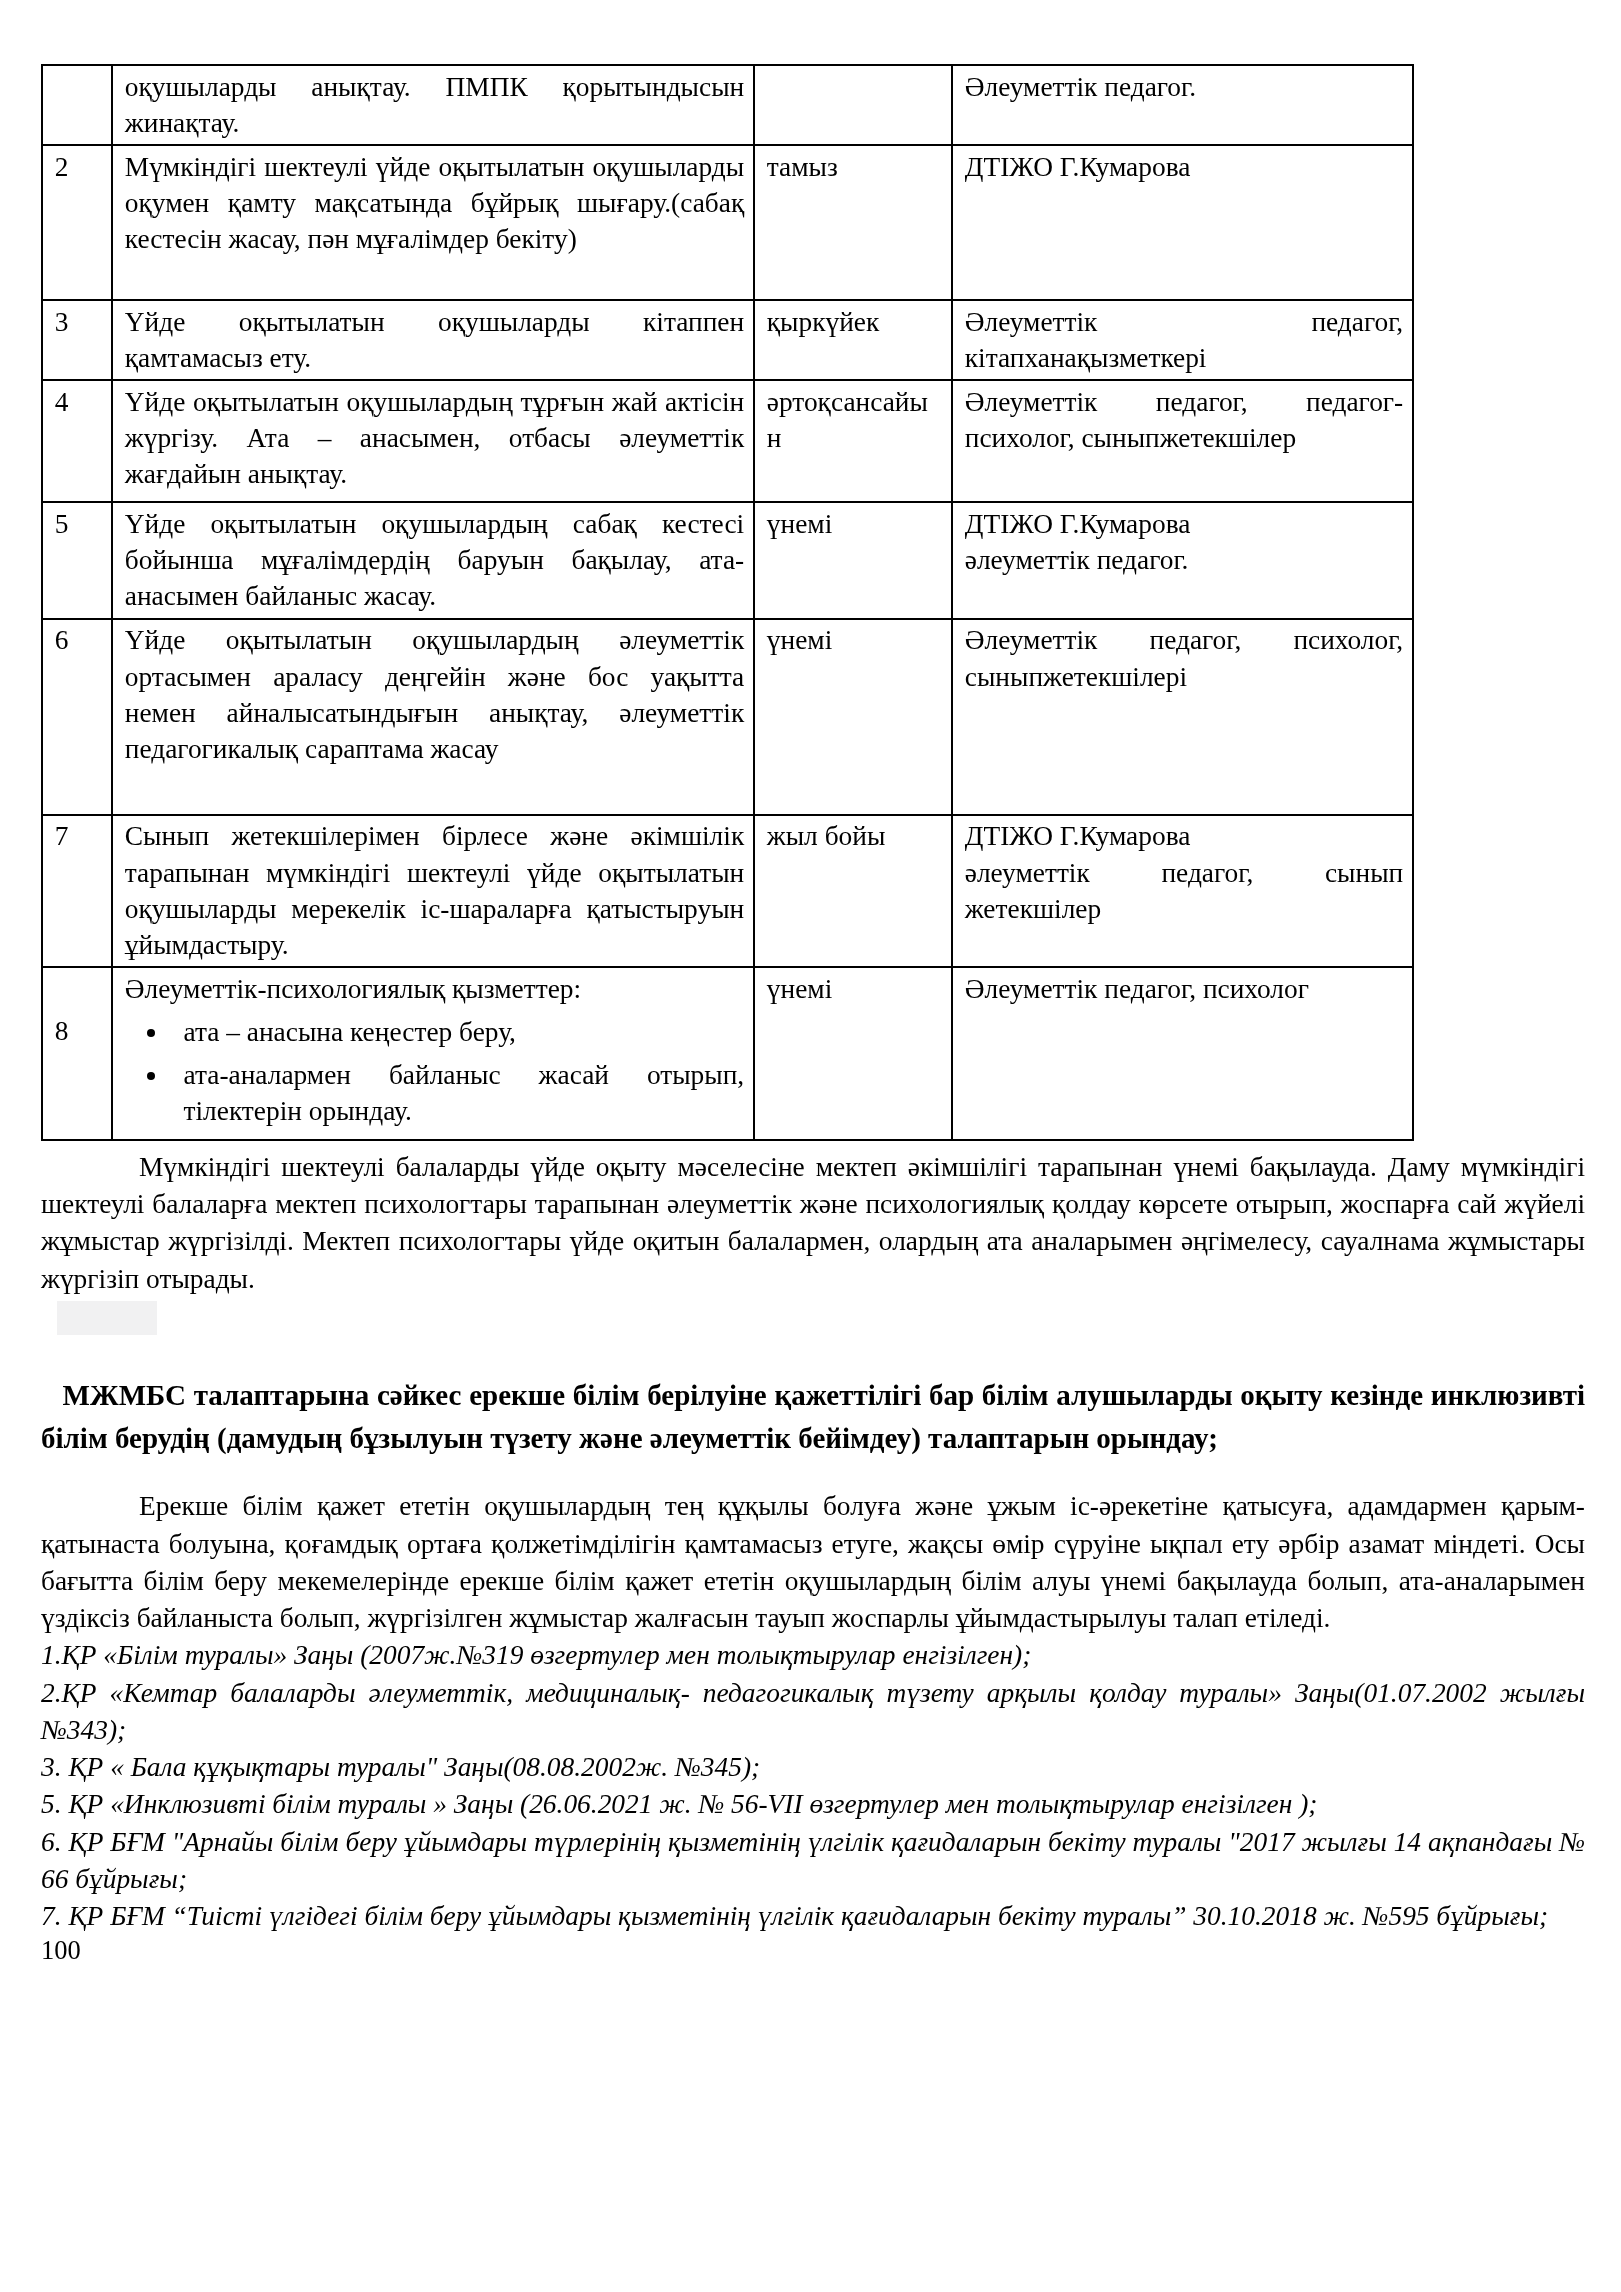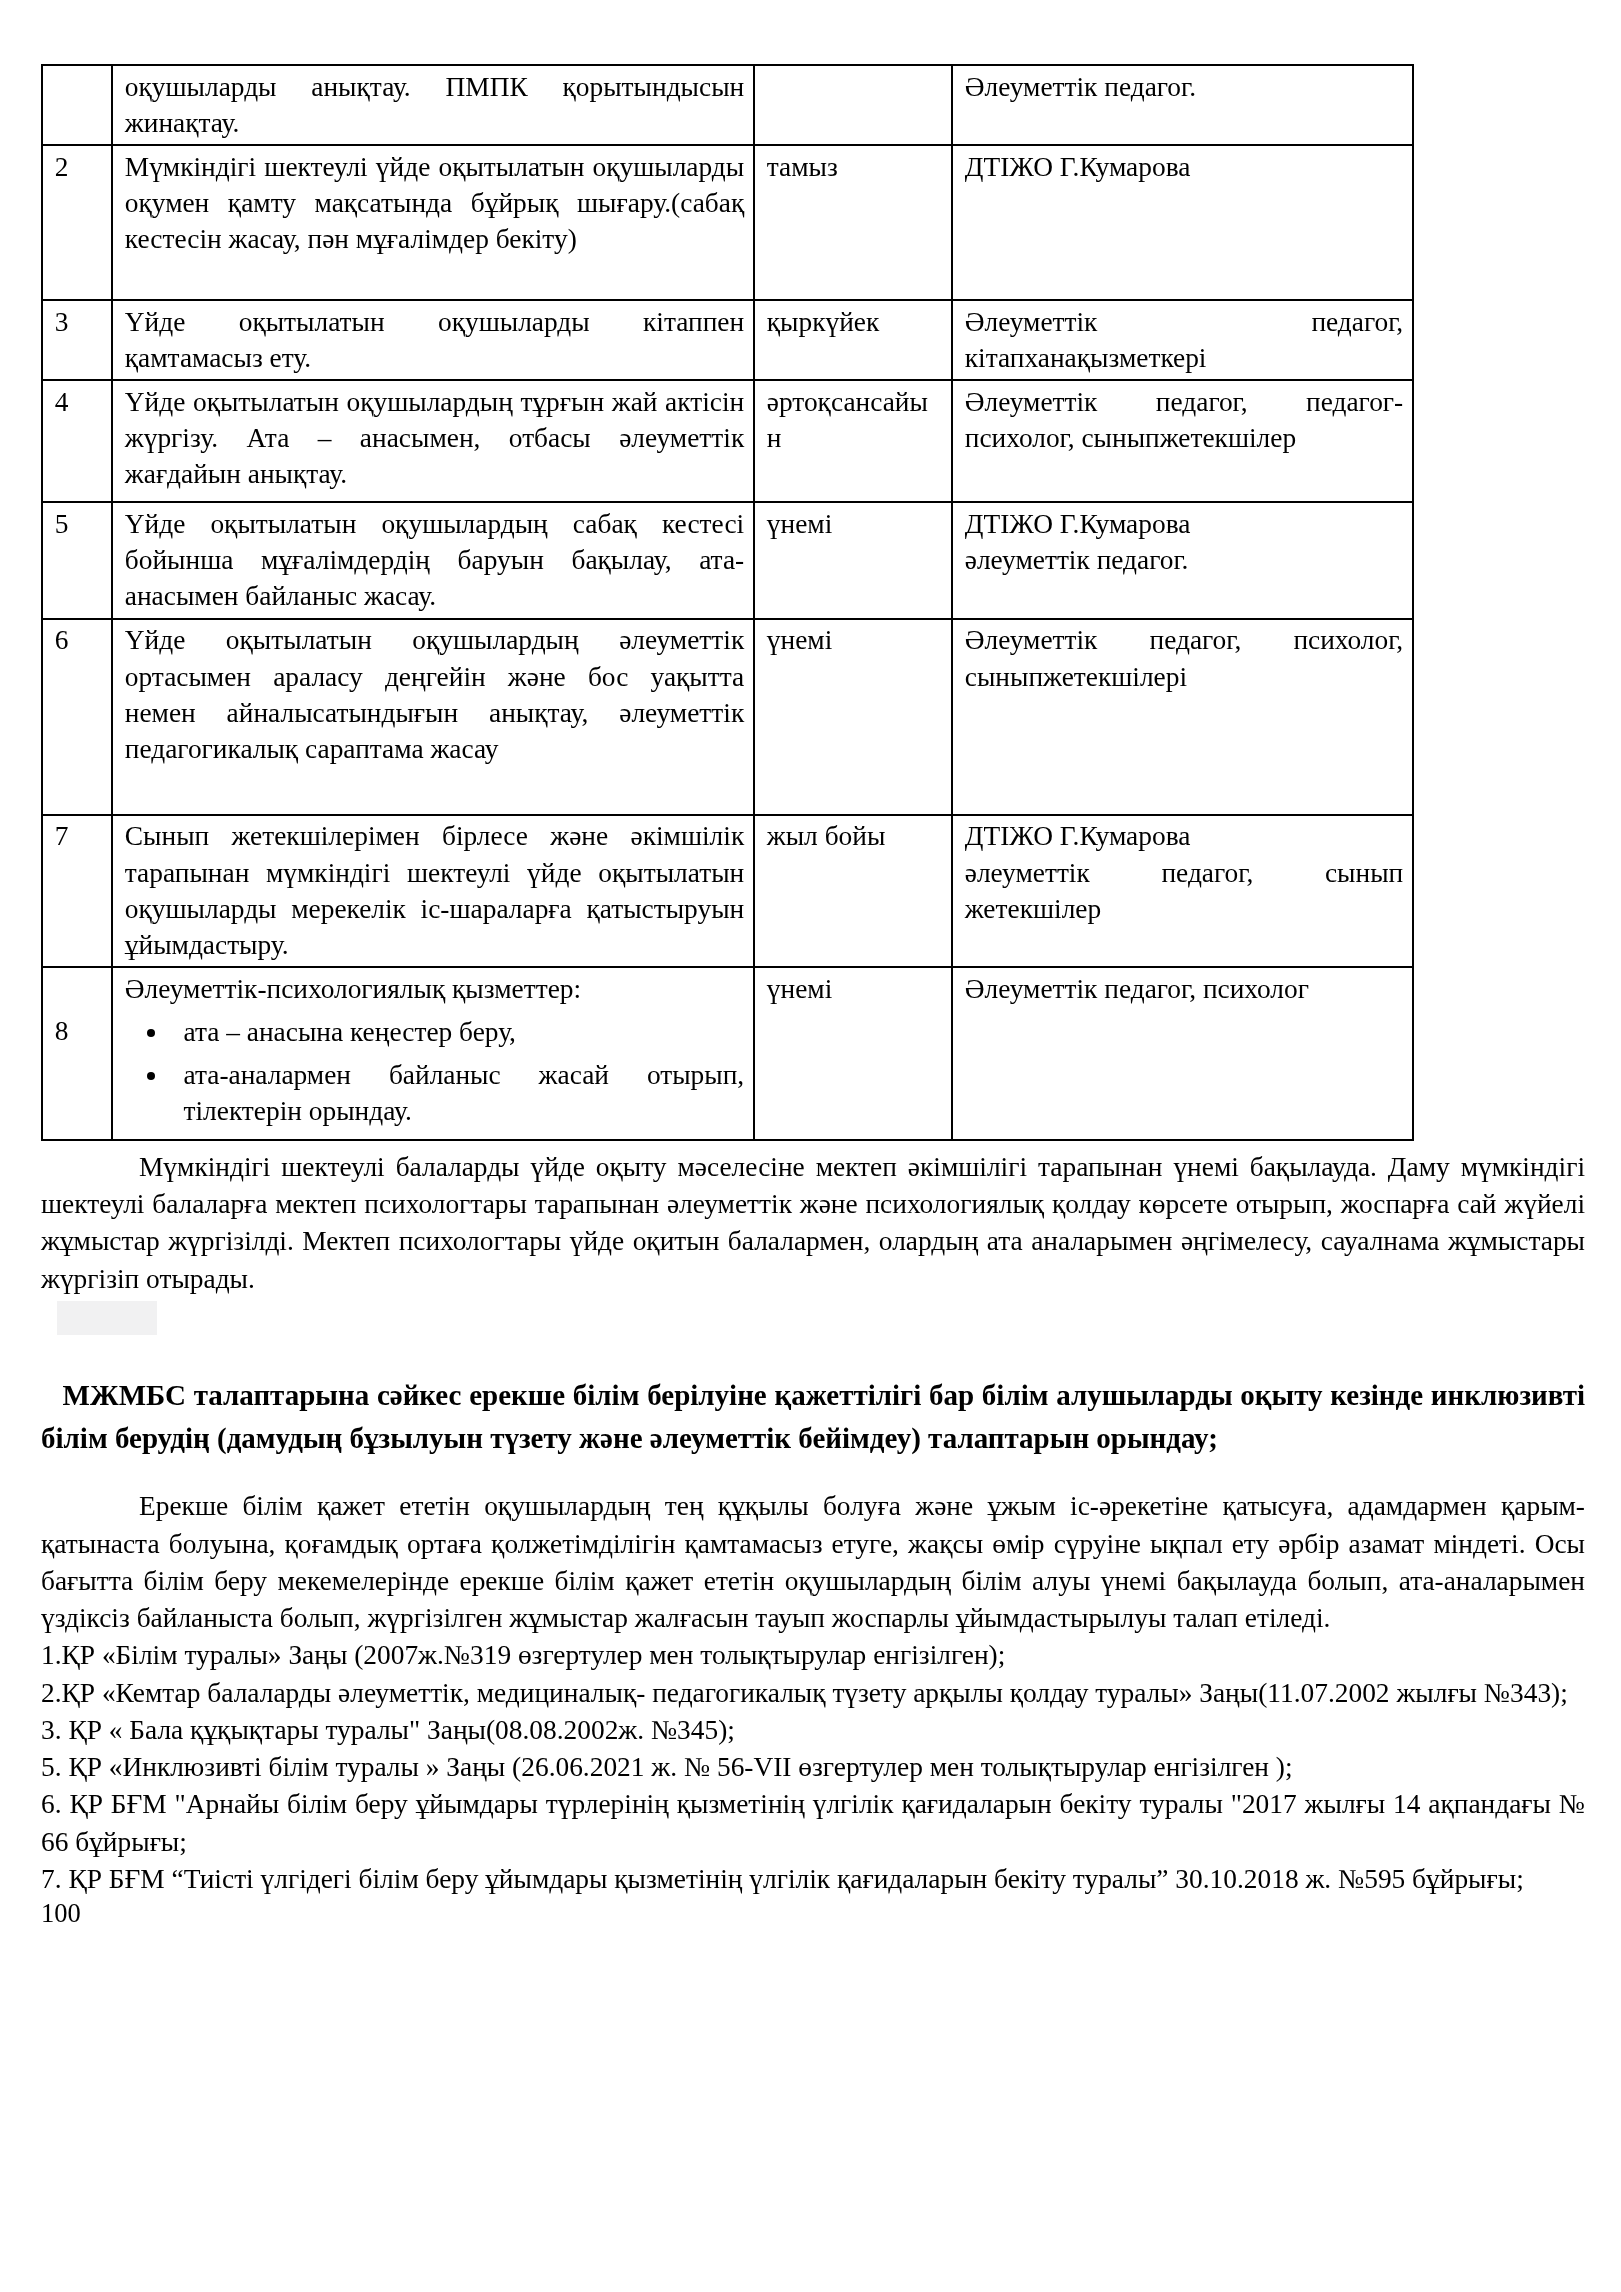--- a/index.html
+++ b/index.html
@@ -85,20 +85,21 @@
     margin-top: 27.4px;
     text-indent: 98px;
     text-align: justify;
   }
   .p3 {
     text-indent: 11.8px;
     text-align: justify;
   }
   .law-list p {
     text-align: justify;
+    font-style: italic;
   }
   .pageno {
     text-align: left;
     font-size: 26.5px;
   }
 </style>
 </head>
 <body>
 
 <div class="page">
@@ -174,21 +175,21 @@
 
   <div class="grey-box"></div>
 
   <p class="heading">МЖМБС талаптарына сәйкес ерекше білім берілуіне қажеттілігі бар білім алушыларды оқыту кезінде инклюзивті білім берудің (дамудың бұзылуын түзету және әлеуметтік бейімдеу) талаптарын орындау;</p>
 
   <p class="p2 bodytext">Ерекше білім қажет ететін оқушылардың тең құқылы болуға және ұжым іс-әрекетіне қатысуға, адамдармен қарым-қатынаста болуына, қоғамдық ортаға қолжетімділігін қамтамасыз етуге, жақсы өмір сүруіне ықпал ету әрбір азамат міндеті. Осы бағытта білім беру мекемелерінде ерекше білім қажет ететін оқушылардың білім алуы үнемі бақылауда болып, ата-аналарымен үздіксіз байланыста болып, жүргізілген жұмыстар жалғасын тауып жоспарлы ұйымдастырылуы талап етіледі.</p>
 
 
   <div class="law-list bodytext">
     <p>1.ҚР «Білім туралы» Заңы (2007ж.№319 өзгертулер мен толықтырулар енгізілген);</p>
-    <p>2.ҚР «Кемтар балаларды әлеуметтік, медициналық- педагогикалық түзету арқылы қолдау туралы» Заңы(11.07.2002 жылғы №343);</p>
+    <p>2.ҚР «Кемтар балаларды әлеуметтік, медициналық- педагогикалық түзету арқылы қолдау туралы» Заңы(01.07.2002 жылғы №343);</p>
     <p>3. ҚР « Бала құқықтары туралы" Заңы(08.08.2002ж. №345);</p>
     <p>5. ҚР «Инклюзивті білім туралы » Заңы (26.06.2021 ж. № 56-VII өзгертулер мен толықтырулар енгізілген );</p>
     <p>6. ҚР БҒМ "Арнайы білім беру ұйымдары түрлерінің қызметінің үлгілік қағидаларын бекіту туралы "2017 жылғы 14 ақпандағы № 66 бұйрығы;</p>
     <p>7. ҚР БҒМ “Тиісті үлгідегі білім беру ұйымдары қызметінің үлгілік қағидаларын бекіту туралы”  30.10.2018 ж. №595 бұйрығы;</p>
   </div>
 
   <div class="pageno">100</div>
 
 </div>
 

